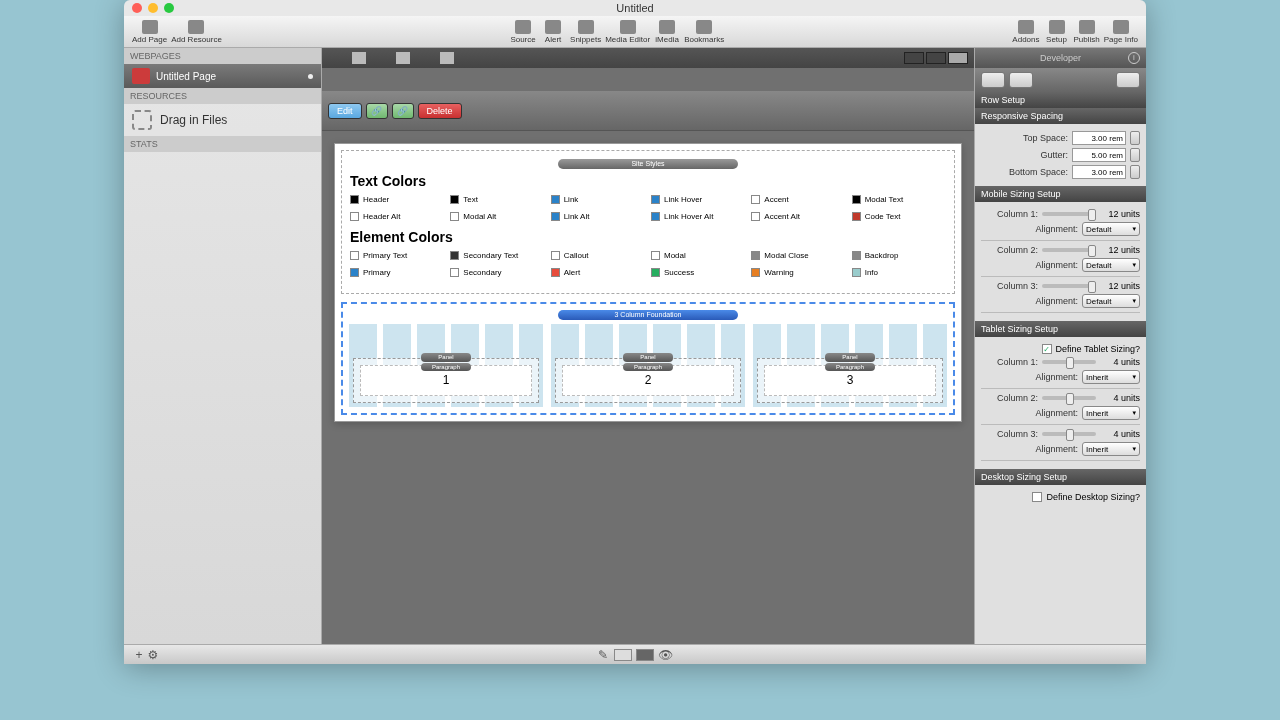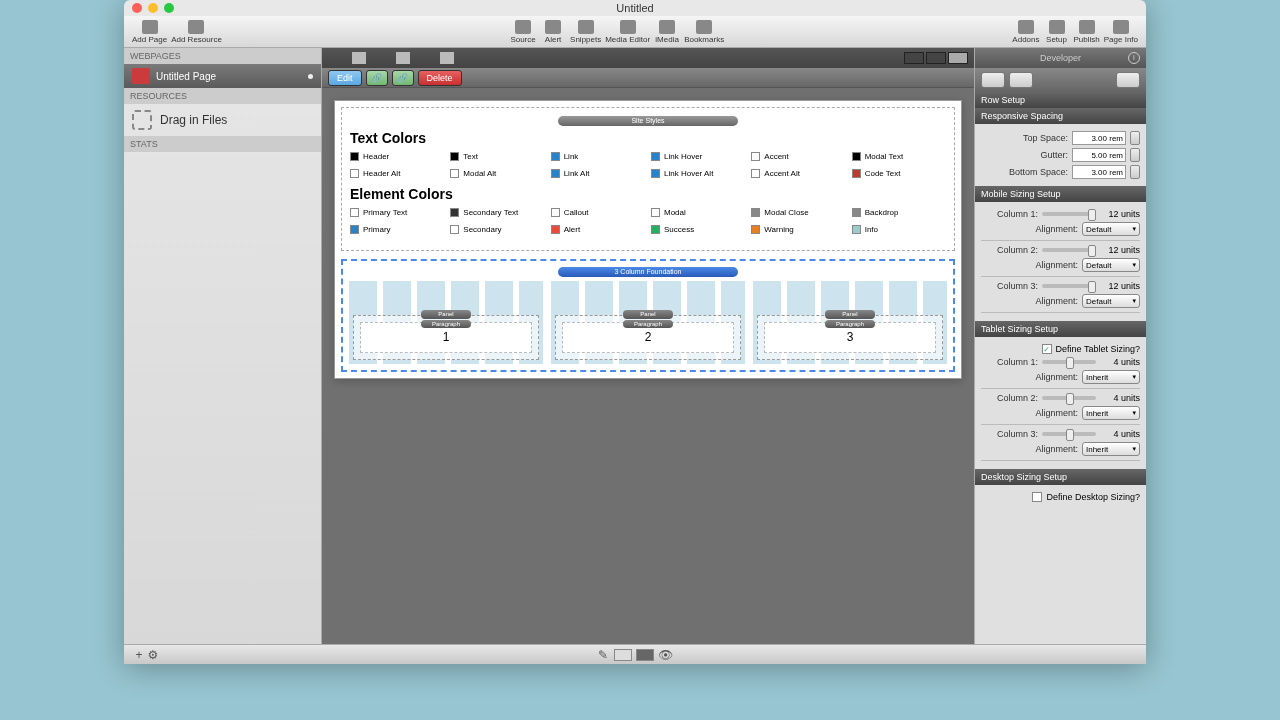--- a/index.html
+++ b/index.html
@@ -24,21 +24,21 @@
 .sl-item { display: flex; align-items: center; padding: 6px 8px; gap: 8px; font-size: 12px; color: #333; }
 .sl-icon { width: 20px; height: 20px; border: 2px dashed #888; border-radius: 3px; }
 .sl-gear { width: 20px; height: 20px; background: #999; border-radius: 50%; }
 .center { flex: 1; display: flex; flex-direction: column; background: #707070; }
 .center-tabs { height: 20px; background: linear-gradient(#555,#444); display: flex; align-items: center; }
 .ct-icons { display: flex; gap: 30px; padding-left: 30px; }
 .ct-icon { width: 14px; height: 12px; background: #bbb; cursor: pointer; }
 .ct-right { margin-left: auto; display: flex; gap: 2px; padding-right: 6px; }
 .ct-seg { width: 20px; height: 12px; border: 1px solid #222; background: #444; }
 .ct-seg.active { background: #aaa; }
-.center-toolbar { height: 20px; background: linear-gradient(#888,#666); border-bottom: 1px solid #555; display: flex; align-items: center; padding: 0 6px; gap: 4px; }
+.center-toolbar { height: 40px; background: linear-gradient(#888,#666); border-bottom: 1px solid #555; display: flex; align-items: center; padding: 0 6px; gap: 4px; margin-top: 23px; }
 .ctb-btn { height: 16px; padding: 0 8px; border-radius: 3px; font-size: 9px; display: flex; align-items: center; cursor: pointer; border: 1px solid #333; }
 .ctb-edit { background: linear-gradient(#8ec8f0,#5aa8e0); color: #fff; }
 .ctb-link { background: linear-gradient(#a8d8a8,#70b870); width: 22px; justify-content: center; }
 .ctb-delete { background: linear-gradient(#e86060,#c83030); color: #fff; }
 .canvas { flex: 1; padding: 12px; overflow: auto; }
 .page-box { background: #fff; border: 1px solid #999; padding: 6px; box-shadow: 0 2px 8px rgba(0,0,0,0.2); }
 .inner-box { border: 1px dashed #aaa; padding: 8px; margin-bottom: 8px; }
 .pill { display: block; margin: 0 auto 4px; width: 180px; height: 10px; border-radius: 5px; font-size: 7px; text-align: center; color: #fff; line-height: 10px; }
 .pill-grey { background: linear-gradient(#999,#666); }
 .pill-blue { background: linear-gradient(#4a8ae8,#2a5ab8); }

